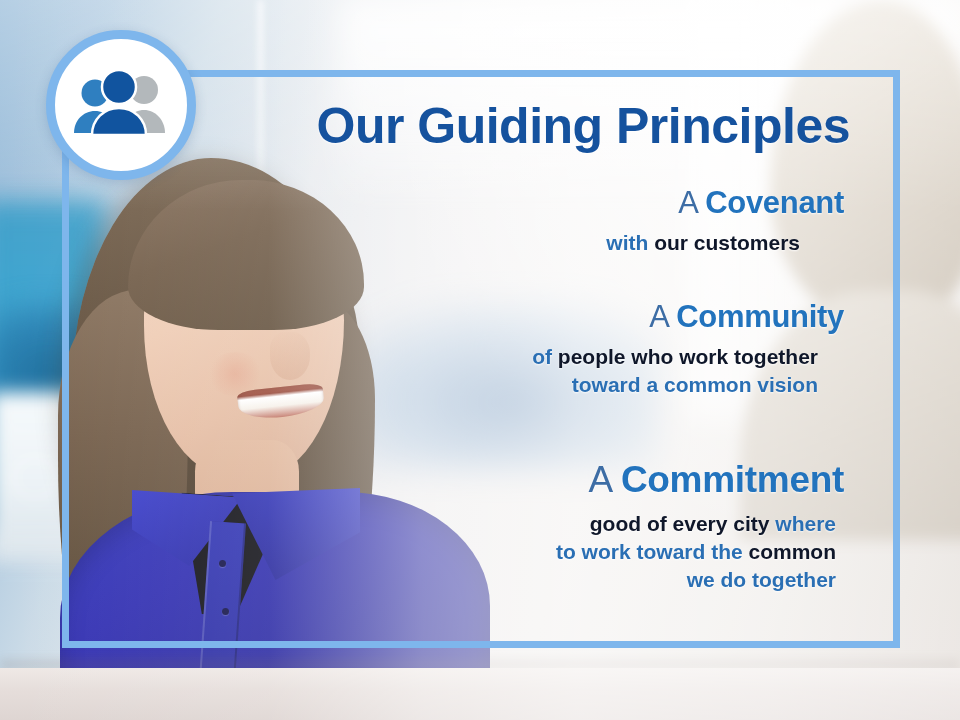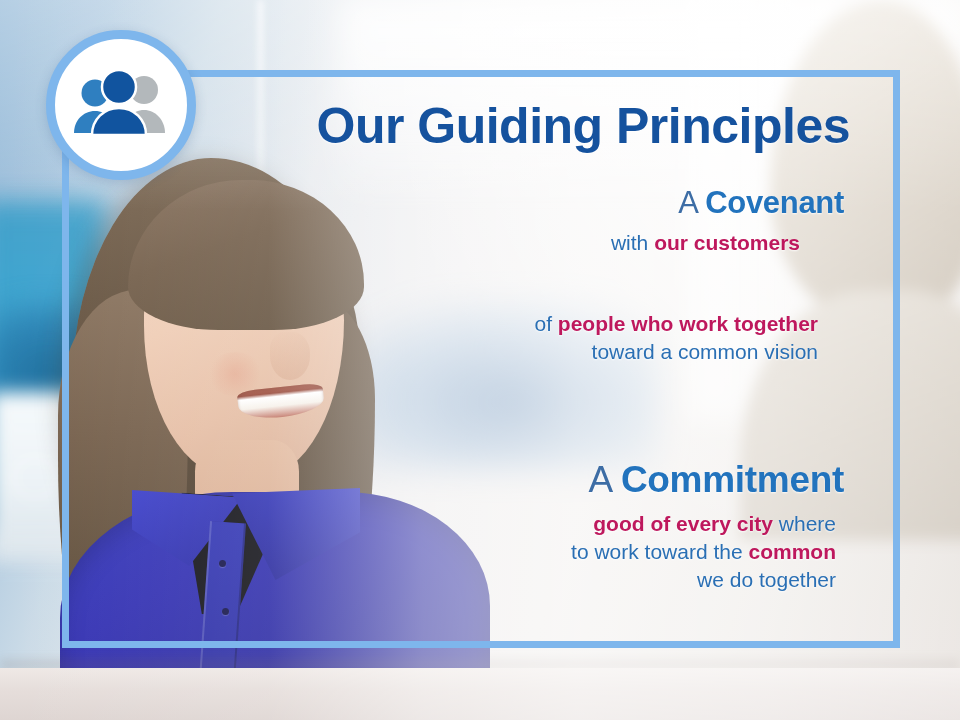--- a/index.html
+++ b/index.html
@@ -255,22 +255,22 @@
     text-shadow:0 1px 2px rgba(255,255,255,.85);
     white-space:nowrap;
   }
   .head .art  { font-weight:normal; color:#3d6da5; }
   .head .word { font-weight:bold;   color:#2273bd; }
 
   .sub {
     font-size:21px; line-height:1.34; color:#2a6fb4;
     text-shadow:0 1px 2px rgba(255,255,255,.85);
   }
-  .sub b { font-weight:bold; color:#be185d; }
-  .sub .reg { font-weight:normal;margin-top:30px; }
+  .sub b { font-weight:bold; color:#0f172a; }
+  .sub .reg { font-weight:bold;margin-top:30px; }
 
   .b1 { top:186px; }
   .b1 .sub { margin-top:9px; padding-right:44px; }
   .b2 { top:300px; }
   .b2 .sub { margin-top:9px; padding-right:26px; }
   .b3 { top:460px; }
   .b3 .sub { margin-top:10px; padding-right:8px; }
   .b3 .head { font-size:37px; }
 </style>
 </head>
@@ -362,20 +362,24 @@
       <div class="head">
         <span class="art">A</span>
         <span class="word">Covenant</span>
       </div>
       <div class="sub">
         <div><span class="reg">with </span><b>our customers</b></div>
       </div>
     </div>
 
     <div class="block b2">
+      <div class="head">
+        <span class="art">A</span>
+        <span class="word">Community</span>
+      </div>
       <div class="sub">
         <div><span class="reg">of </span><b>people who work together</b></div>
         <div><span class="reg">toward a common vision</span></div>
       </div>
     </div>
 
     <div class="block b3">
       <div class="head">
         <span class="art">A</span>
         <span class="word">Commitment</span>

